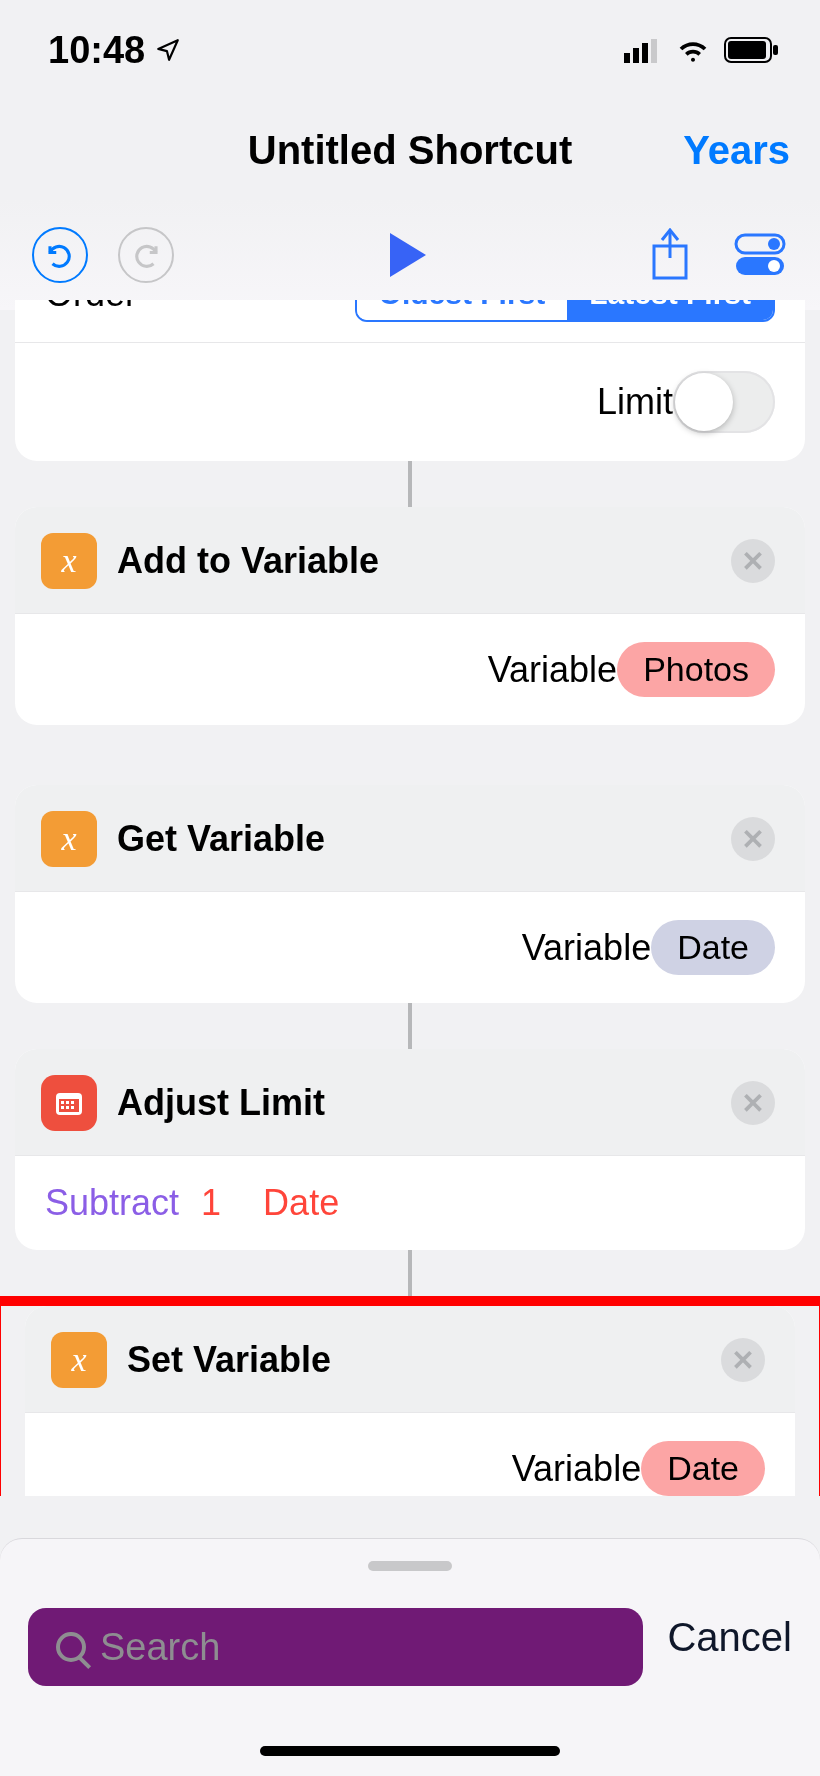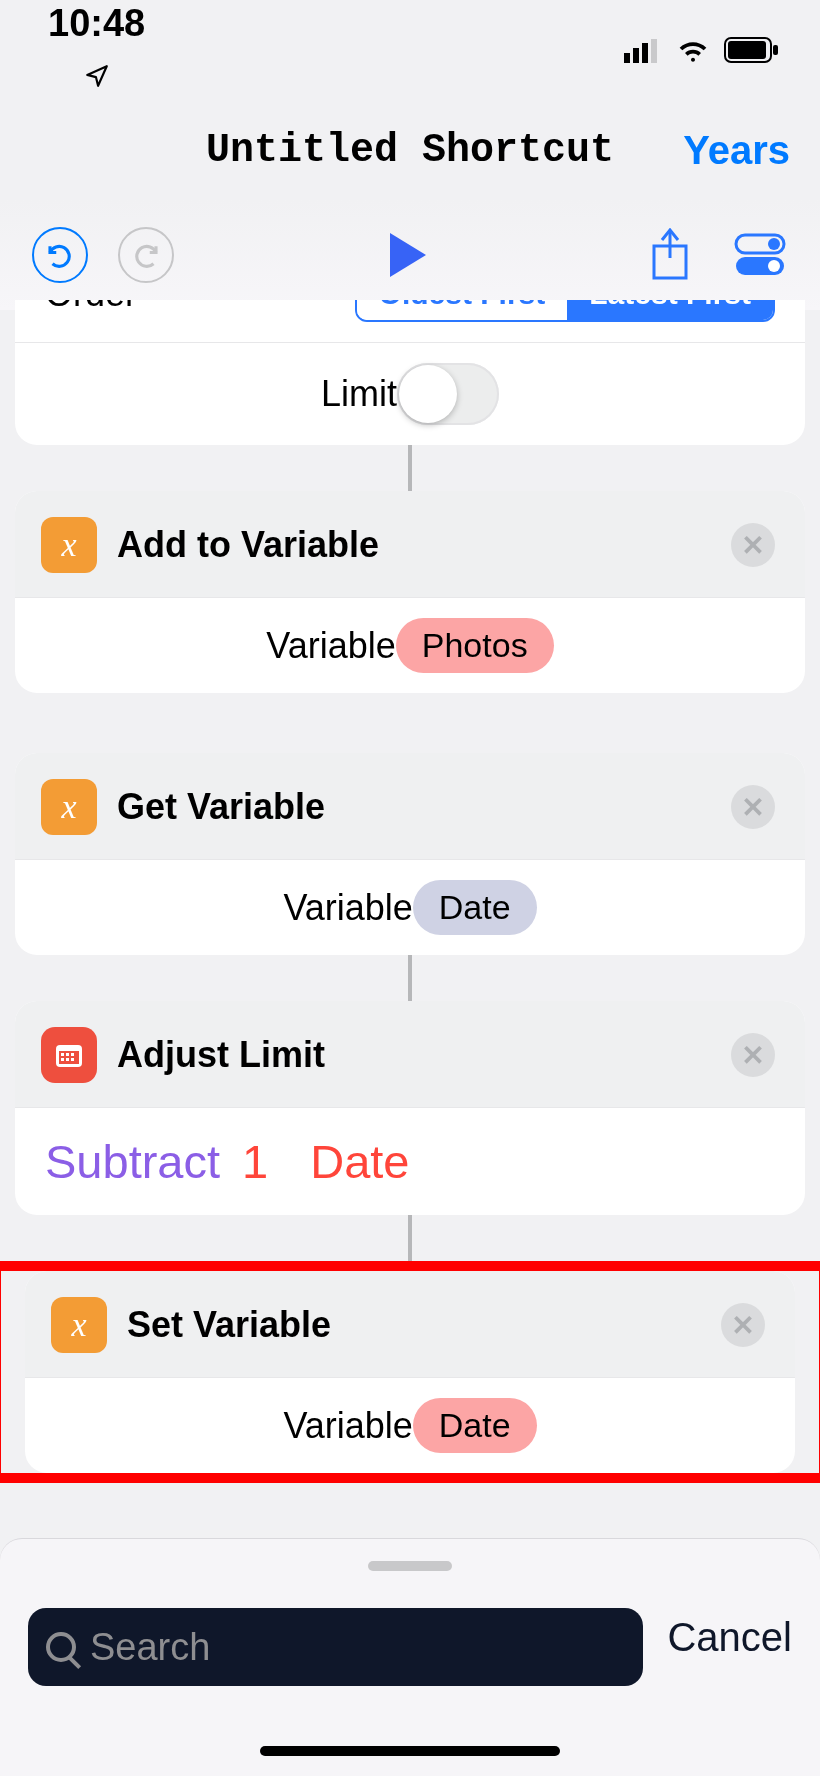--- a/index.html
+++ b/index.html
@@ -10,29 +10,29 @@
     overflow: hidden;
     position: relative;
   }
   
   .status-bar {
     height: 100px;
     display: flex; align-items: center; justify-content: space-between;
     padding: 0 40px 0 48px;
     font-size: 38px; font-weight: 600;
   }
-  .status-left { display: flex; align-items: center; gap: 10px; flex-direction: column; }
+  .status-left { display: flex; align-items: center; gap: 10px; }
   .status-right { display: flex; align-items: center; gap: 14px; }
   .loc-icon, .cell-icon, .wifi-icon, .batt-icon { display:inline-block; }
   
   .nav-header {
     display: flex; justify-content: center; align-items: center;
     position: relative; height: 100px;
   }
-  .nav-title { font-size: 40px; font-weight: 600; font-family: Liberation Mono, monospace; }
+  .nav-title { font-size: 40px; font-weight: 600; }
   .nav-done {
     position: absolute; right: 30px;
     font-size: 40px; color: #007aff; font-weight: 600;
   }
   
   .toolbar {
     height: 110px;
     display: flex; align-items: center;
     padding: 0 30px;
     background: linear-gradient(to bottom, #f1f1f3 0%, #f7f6f9 100%);
@@ -70,22 +70,22 @@
     font-family: Georgia, serif; font-style: italic; font-size:34px; color:#fff;
   }
   .icon-orange { background:#f39c35; }
   .icon-red { background:#ee4f3e; border-radius:14px;}
   .close-btn {
     width:44px;height:44px;border-radius:50%;background:#dadbdd;
     display:flex;align-items:center;justify-content:center;
   }
   .close-x { color:#aeb0b3; font-weight:700; font-size:28px;}
   .card-body {
-    padding: 20px 30px;
-    display:flex; align-items:center; justify-content:center;
+    padding: 28px 30px;
+    display:flex; align-items:center; justify-content:flex-end;
     font-size:36px;
     border-top:1px solid #e7e7e9;
   }
   .pill {
     background:#fca5a5; border-radius:40px; padding:8px 26px; font-size:34px;
   }
   .pill.steel { background:#cfd2e4; }
   .seg-row {
     display:flex; align-items:center; justify-content:space-between;
     padding: 6px 30px 20px 30px; font-size:36px;
@@ -100,41 +100,41 @@
   .toggle-off {
     width:102px;height:62px;border-radius:40px;background:#eceded;
     display:flex;align-items:center;
     box-shadow: inset 0 0 0 2px #e3e3e5;
   }
   .knob { width:58px;height:58px;border-radius:50%;background:#fff; box-shadow:0 2px 6px rgba(0,0,0,.25); margin-left:2px;}
   .connector { height:46px; display:flex; justify-content:center;}
   .connector::after { content:""; width:4px; background:#b6b7b9; }
   .gap { height:60px; }
   .adjust-row {
-    padding: 26px 30px; font-size:47px; display:flex; gap:22px;
+    padding: 26px 30px; font-size:36px; display:flex; gap:22px;
     border-top:1px solid #e7e7e9;
   }
   .t-purple { color:#8b5ee6; }
   .t-red { color:#ff453a; }
   .highlight-box {
     border:10px solid #ff0000; border-radius:6px; margin:0 -24px;
     padding: 0 24px;
   }
   
   .search-panel {
     position:absolute; left:0; right:0; bottom:0;
     background:#f6f5f8; border-top:1px solid #d9d8dc;
     padding: 22px 28px 90px 28px;
     border-radius: 22px 22px 0 0;
   }
   .grabber { width:84px;height:10px;border-radius:6px;background:#c8c8ca;margin:0 auto 18px;}
   .search-row { display:flex; align-items:center; gap:24px;}
   .search-field {
-    flex:1; background:#0f172a; border-radius:18px; height:78px;
-    display:flex; align-items:center; gap:14px; padding:0 18px;
+    flex:1; background:#701a75; border-radius:18px; height:78px;
+    display:flex; align-items:center; gap:14px; padding:0 28px;
     color:#8e8e91; font-size:38px;margin-top:19px;
   }
   .mag {
     width:30px;height:30px;border:4px solid #8e8e91;border-radius:50%;position:relative;
   }
   .mag::after{content:"";position:absolute;width:16px;height:4px;background:#8e8e91;bottom:-6px;right:-10px;transform:rotate(45deg);}
   .cancel-btn { color:#0f172a; font-size:40px; }
   .home-indicator {
     position:absolute; bottom:20px; left:50%; transform:translateX(-50%);
     width:300px; height:10px; background:#000; border-radius:10px;

